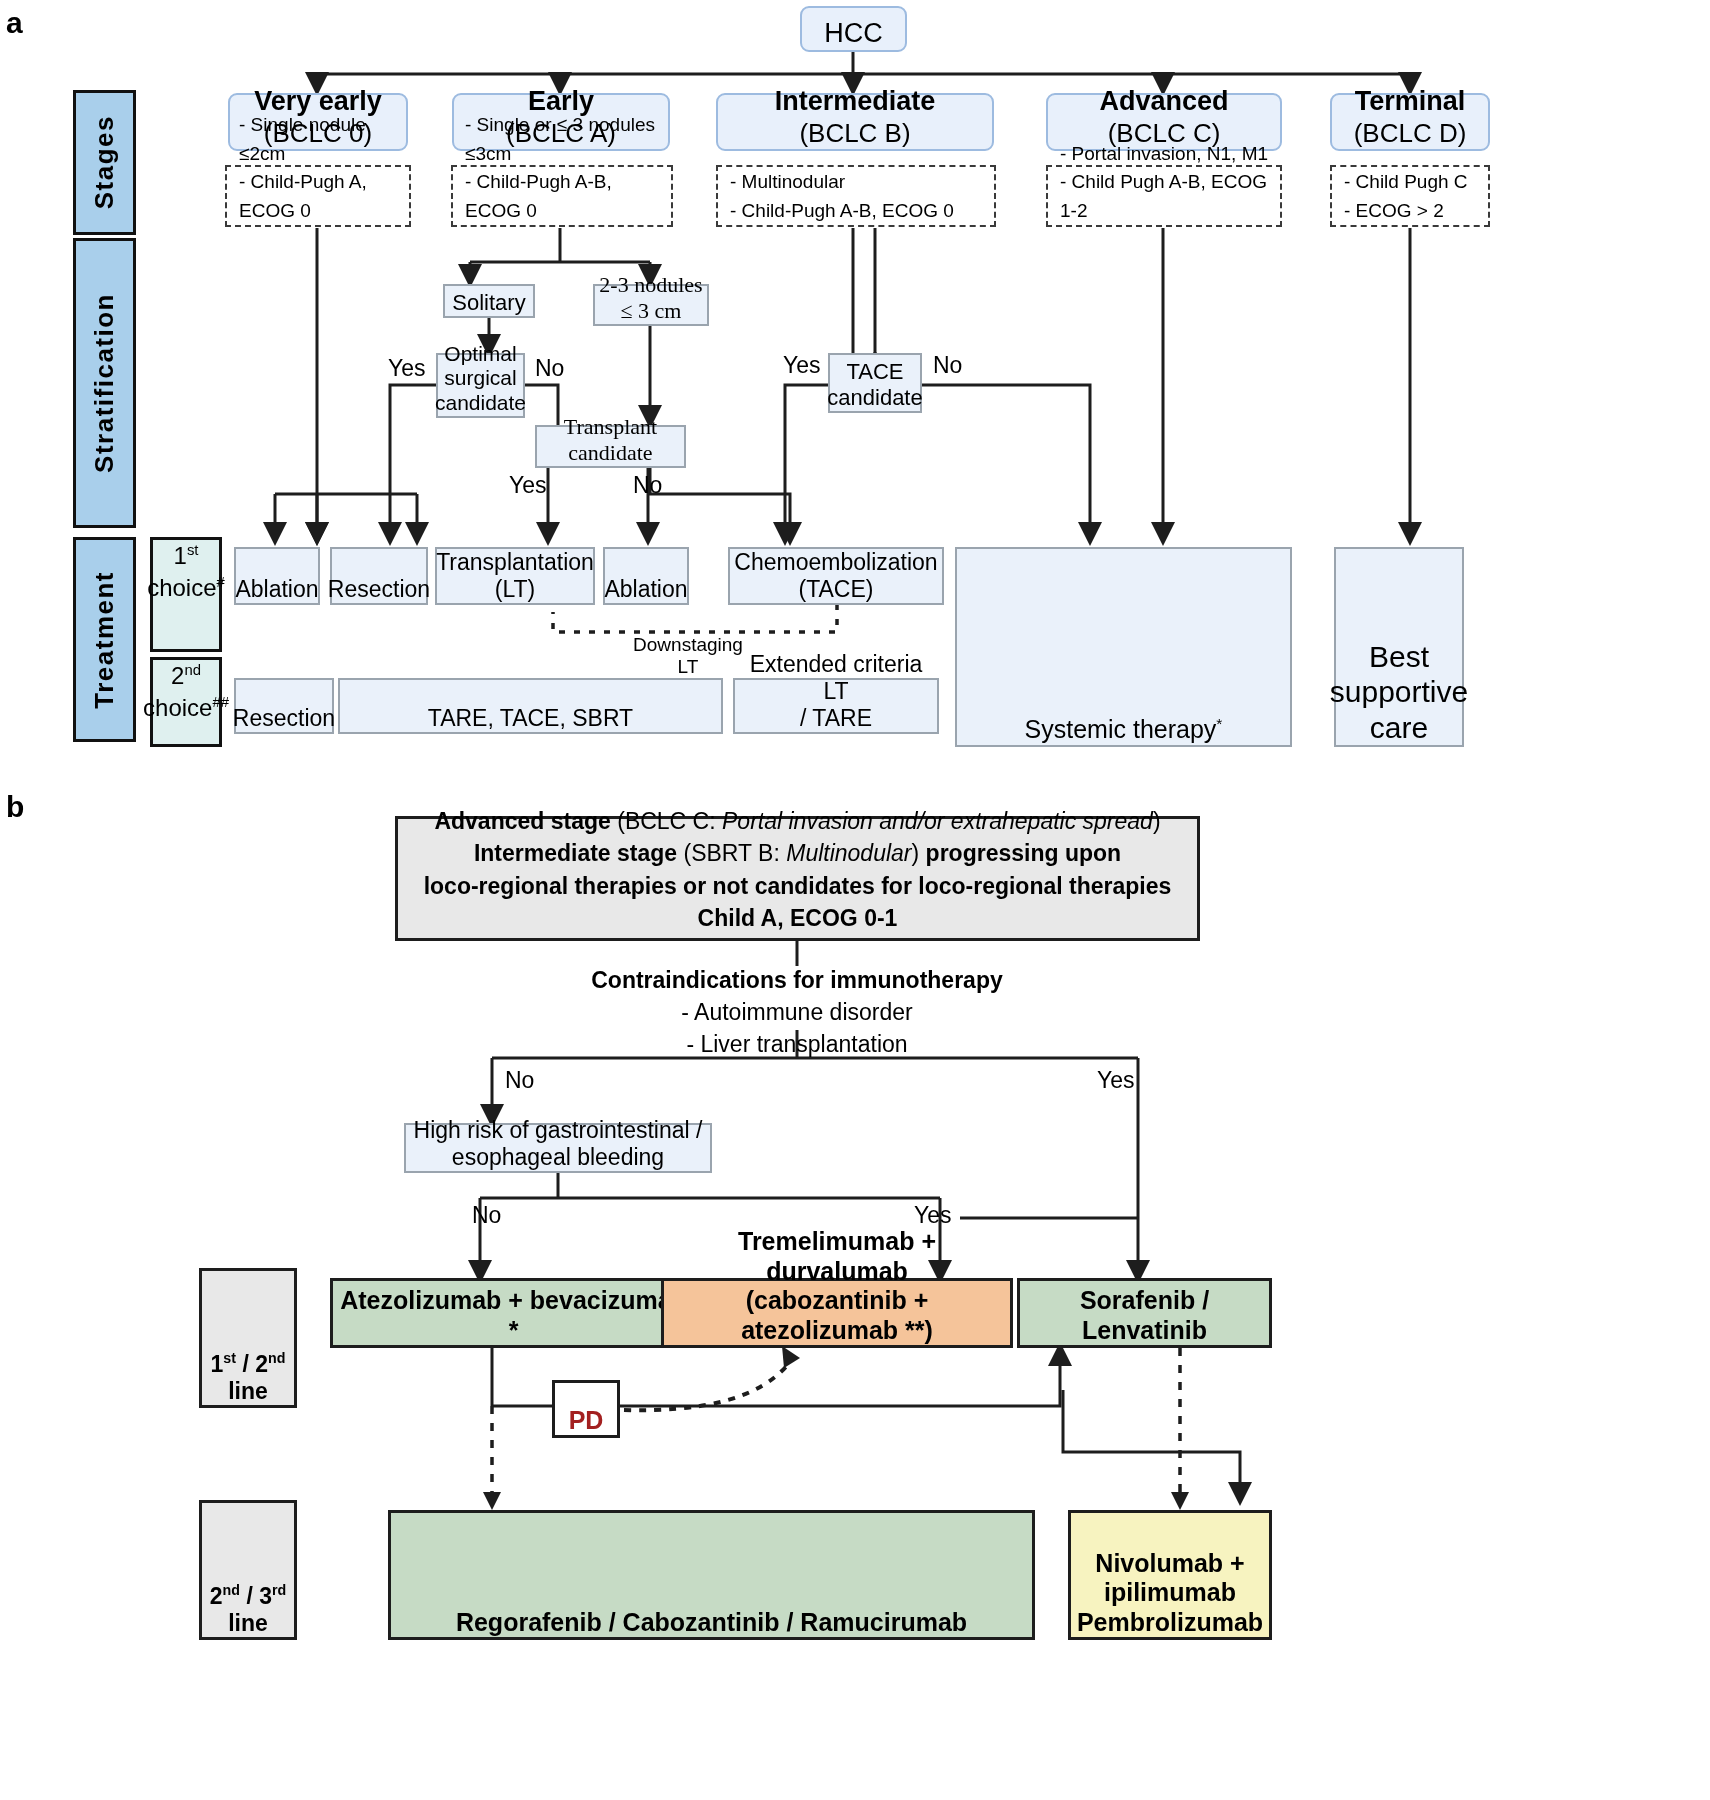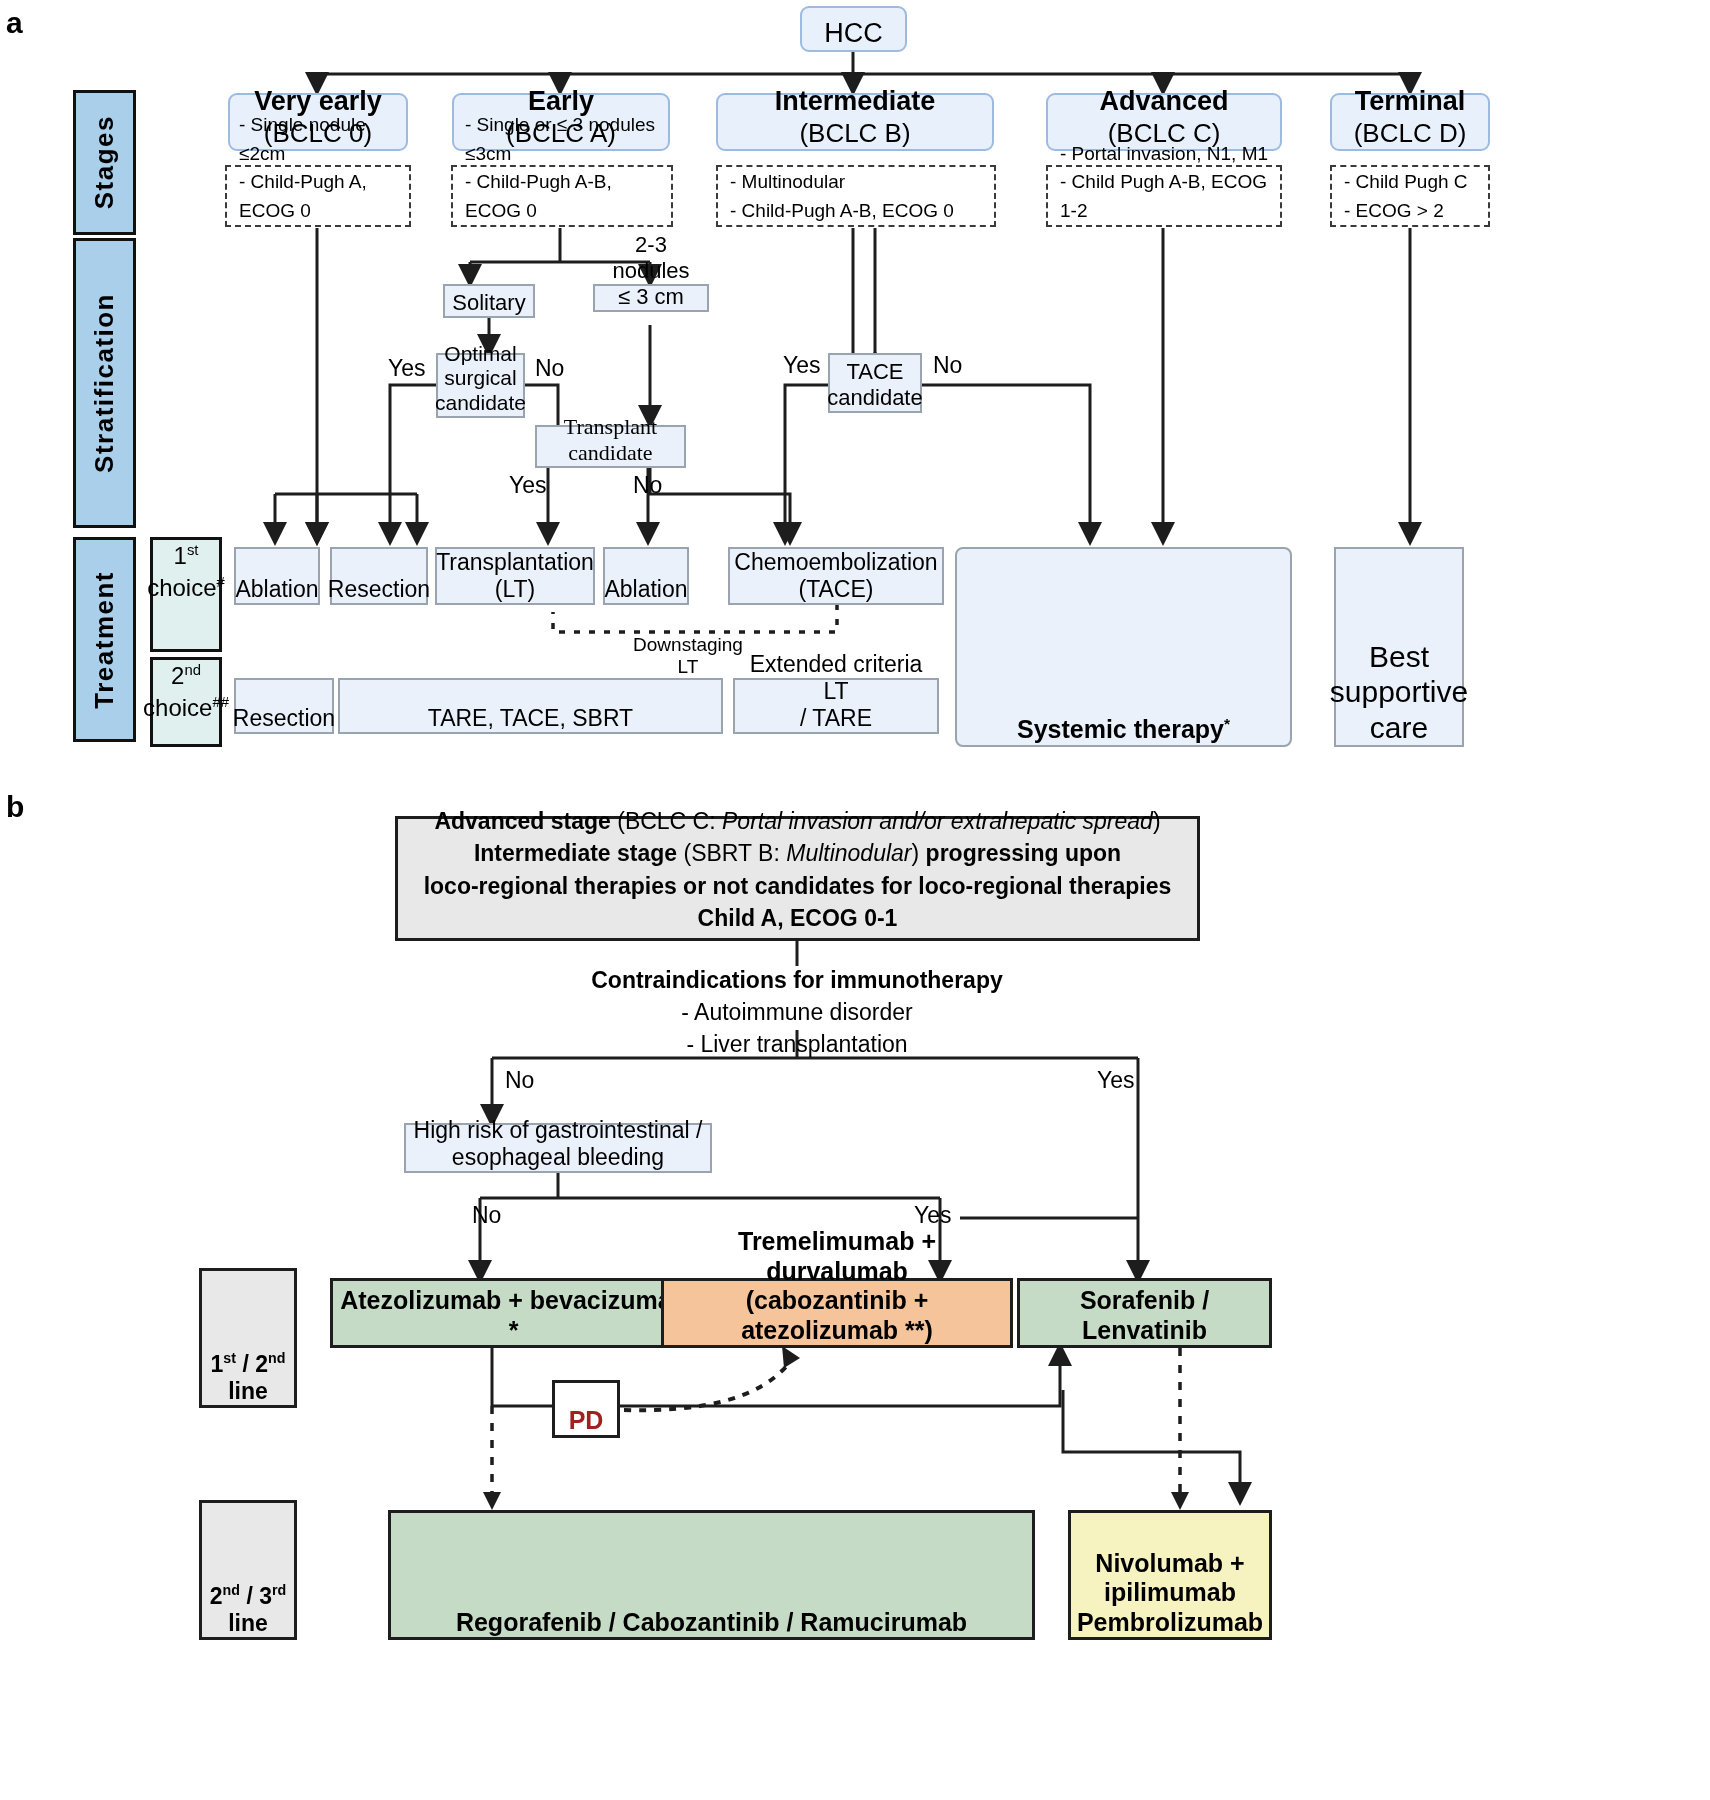--- a/index.html
+++ b/index.html
@@ -279,21 +279,21 @@
   <div class="box dashed" style="left:1330px; top:165px; width:160px; height:62px;">
     <div class="crit">
       <div>- Child Pugh C</div>
       <div>- ECOG &gt; 2</div>
     </div>
   </div>
 
   <div class="box" style="left:443px; top:284px; width:92px; height:34px; font-size:22px;">
     <span>Solitary</span>
   </div>
-  <div class="box" style="left:593px; top:284px; width:116px; height:28px; font-size:22px;">
+  <div class="box" style="left:593px; top:284px; width:116px; height:42px; font-size:22px;font-family:Liberation Serif, serif;">
     <div>
       <div>2-3 nodules</div>
       <div>≤ 3 cm</div>
     </div>
   </div>
   <div class="box" style="left:436px; top:353px; width:89px; height:65px; font-size:21px;">
     <div>
       <div>Optimal</div>
       <div>surgical</div>
       <div>candidate</div>
@@ -333,21 +333,21 @@
   </div>
   <div class="box" style="left:603px; top:547px; width:86px; height:58px; font-size:23px;">
     <span>Ablation</span>
   </div>
   <div class="box" style="left:728px; top:547px; width:216px; height:58px; font-size:23px;">
     <div>
       <div>Chemoembolization</div>
       <div>(TACE)</div>
     </div>
   </div>
-  <div class="box" style="left:955px; top:547px; width:337px; height:200px; font-size:25px; font-weight:bold;border-radius:8px;">
+  <div class="box" style="left:955px; top:547px; width:337px; height:200px; font-size:25px; font-weight:normal;">
     <div>
       <span>Systemic therapy</span><sup>*</sup>
     </div>
   </div>
   <div class="box" style="left:1334px; top:547px; width:130px; height:200px; font-size:30px;">
     <div>
       <div>Best</div>
       <div>supportive</div>
       <div>care</div>
     </div>

